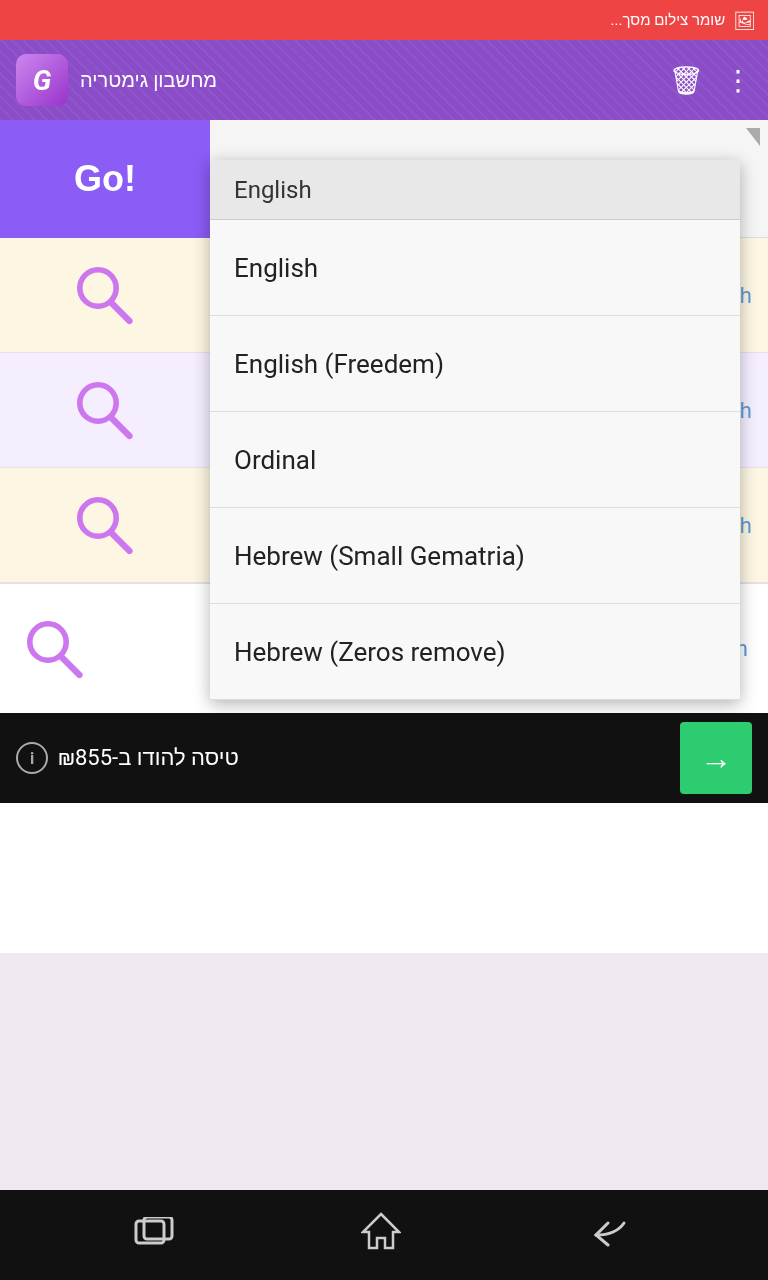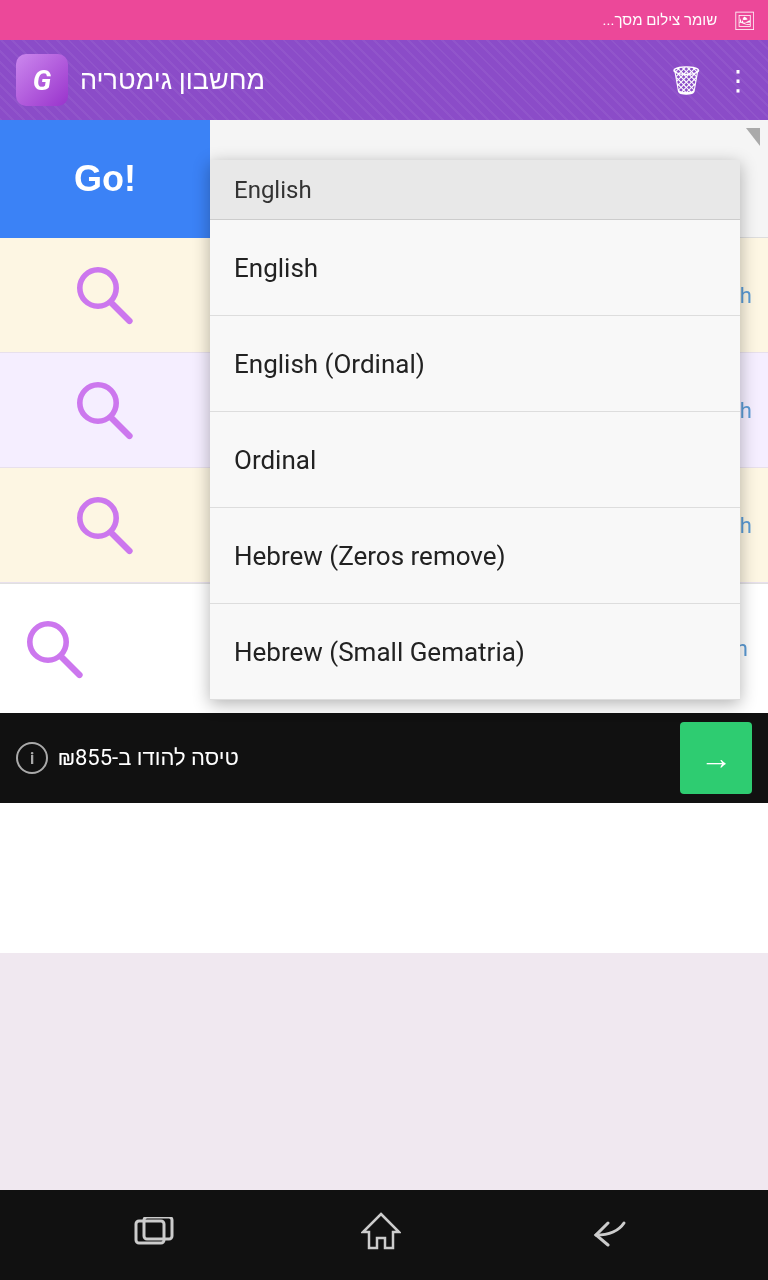--- a/index.html
+++ b/index.html
@@ -9,26 +9,26 @@
       overflow: hidden;
       font-family: 'Roboto', Arial, sans-serif;
       background: #f0e8f0;
       position: relative;
     }
 
     
     .status-bar {
       width: 100%;
       height: 40px;
-      background: #ec4899;
+      background: #ef4444;
       display: flex;
       align-items: center;
       justify-content: flex-end;
       padding: 8px 12px;
-      gap: 16px;
+      gap: 8px;
     }
     .status-bar-text {
       color: white;
       font-size: 15px;
       direction: rtl;
     }
     .status-icon {
       color: white;
       font-size: 18px;
     }
@@ -63,21 +63,21 @@
       display: flex;
       align-items: center;
       justify-content: center;
       font-size: 28px;
       font-weight: bold;
       color: white;
       font-style: italic;
     }
     .app-title {
       color: white;
-      font-size: 27px;
+      font-size: 20px;
       font-weight: 500;
       direction: rtl;
     }
     .header-right {
       display: flex;
       align-items: center;
       gap: 20px;
     }
     .header-icon {
       color: white;
@@ -94,21 +94,21 @@
     
     .top-row {
       display: flex;
       width: 100%;
       height: 118px;
       background: #fdf6e3;
     }
     .go-button {
       width: 210px;
       height: 118px;
-      background: #3b82f6;
+      background: #8b5cf6;
       color: white;
       font-size: 36px;
       font-weight: bold;
       border: none;
       cursor: pointer;
       flex-shrink: 0;
     }
     .dropdown-trigger {
       flex: 1;
       display: flex;
@@ -416,30 +416,30 @@
   <div class="empty-space"></div>
 
   <div class="dropdown-overlay">
     <div class="dropdown-header">
       <span class="dropdown-header-text">English</span>
     </div>
     <div class="dropdown-item">
       <span class="dropdown-item-text">English</span>
     </div>
     <div class="dropdown-item">
-      <span class="dropdown-item-text">English (Ordinal)</span>
+      <span class="dropdown-item-text">English (Freedem)</span>
     </div>
     <div class="dropdown-item">
       <span class="dropdown-item-text">Ordinal</span>
     </div>
     <div class="dropdown-item">
+      <span class="dropdown-item-text">Hebrew (Small Gematria)</span>
+    </div>
+    <div class="dropdown-item">
       <span class="dropdown-item-text">Hebrew (Zeros remove)</span>
-    </div>
-    <div class="dropdown-item">
-      <span class="dropdown-item-text">Hebrew (Small Gematria)</span>
     </div>
   </div>
 
 </div>
 
 <div class="nav-bar">
   <span class="nav-icon" style="font-size:30px;">
     <svg width="40" height="30" viewBox="0 0 40 30">
       <rect x="2" y="4" width="28" height="22" rx="3" ry="3" stroke="#ccc" stroke-width="3" fill="none"></rect>
       <rect x="10" y="0" width="28" height="22" rx="3" ry="3" stroke="#ccc" stroke-width="3" fill="none"></rect>

